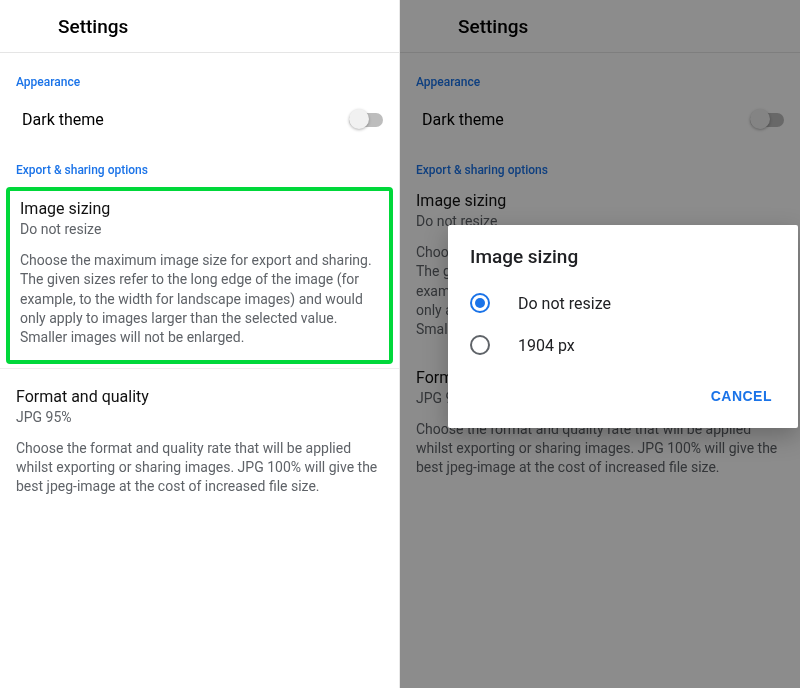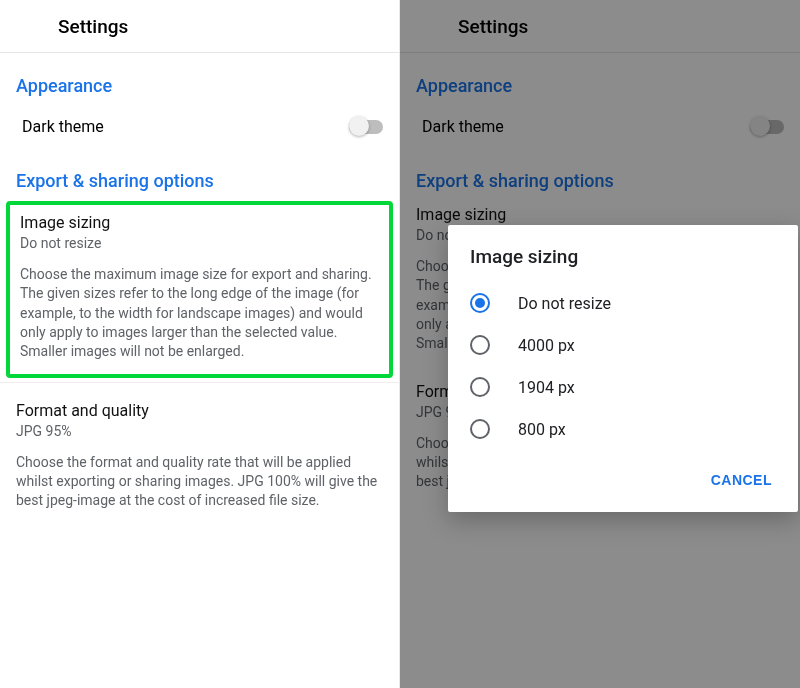--- a/index.html
+++ b/index.html
@@ -19,21 +19,21 @@
       height: 53px;
       border-bottom: 1px solid #e5e5e5;
       display: flex;
       align-items: center;
       padding-left: 58px;
     }
     .header-title { font-size: 19px; font-weight: 500; color: #000; }
 
     .section-label {
       color: #1a73e8;
-      font-size: 18px;
+      font-size: 12px;
       font-weight: 500;
       padding: 22px 16px 8px 16px;
     }
 
     .pref-row {
       display: flex;
       align-items: center;
       justify-content: space-between;
       padding: 12px 16px 12px 22px;
     }
@@ -178,27 +178,19 @@
 
 <div class="dialog">
   <div class="dialog-title">Image sizing</div>
 
   <div class="option">
     <span class="radio selected"></span>
     <span class="option-label">Do not resize</span>
   </div>
   <div class="option">
     <span class="radio"></span>
-    <span class="option-label">4000 px</span>
-  </div>
-  <div class="option">
-    <span class="radio"></span>
     <span class="option-label">1904 px</span>
-  </div>
-  <div class="option">
-    <span class="radio"></span>
-    <span class="option-label">800 px</span>
   </div>
 
   <div class="dialog-actions">
     <button class="btn-text">CANCEL</button>
   </div>
 </div>
 
 </body></html>

